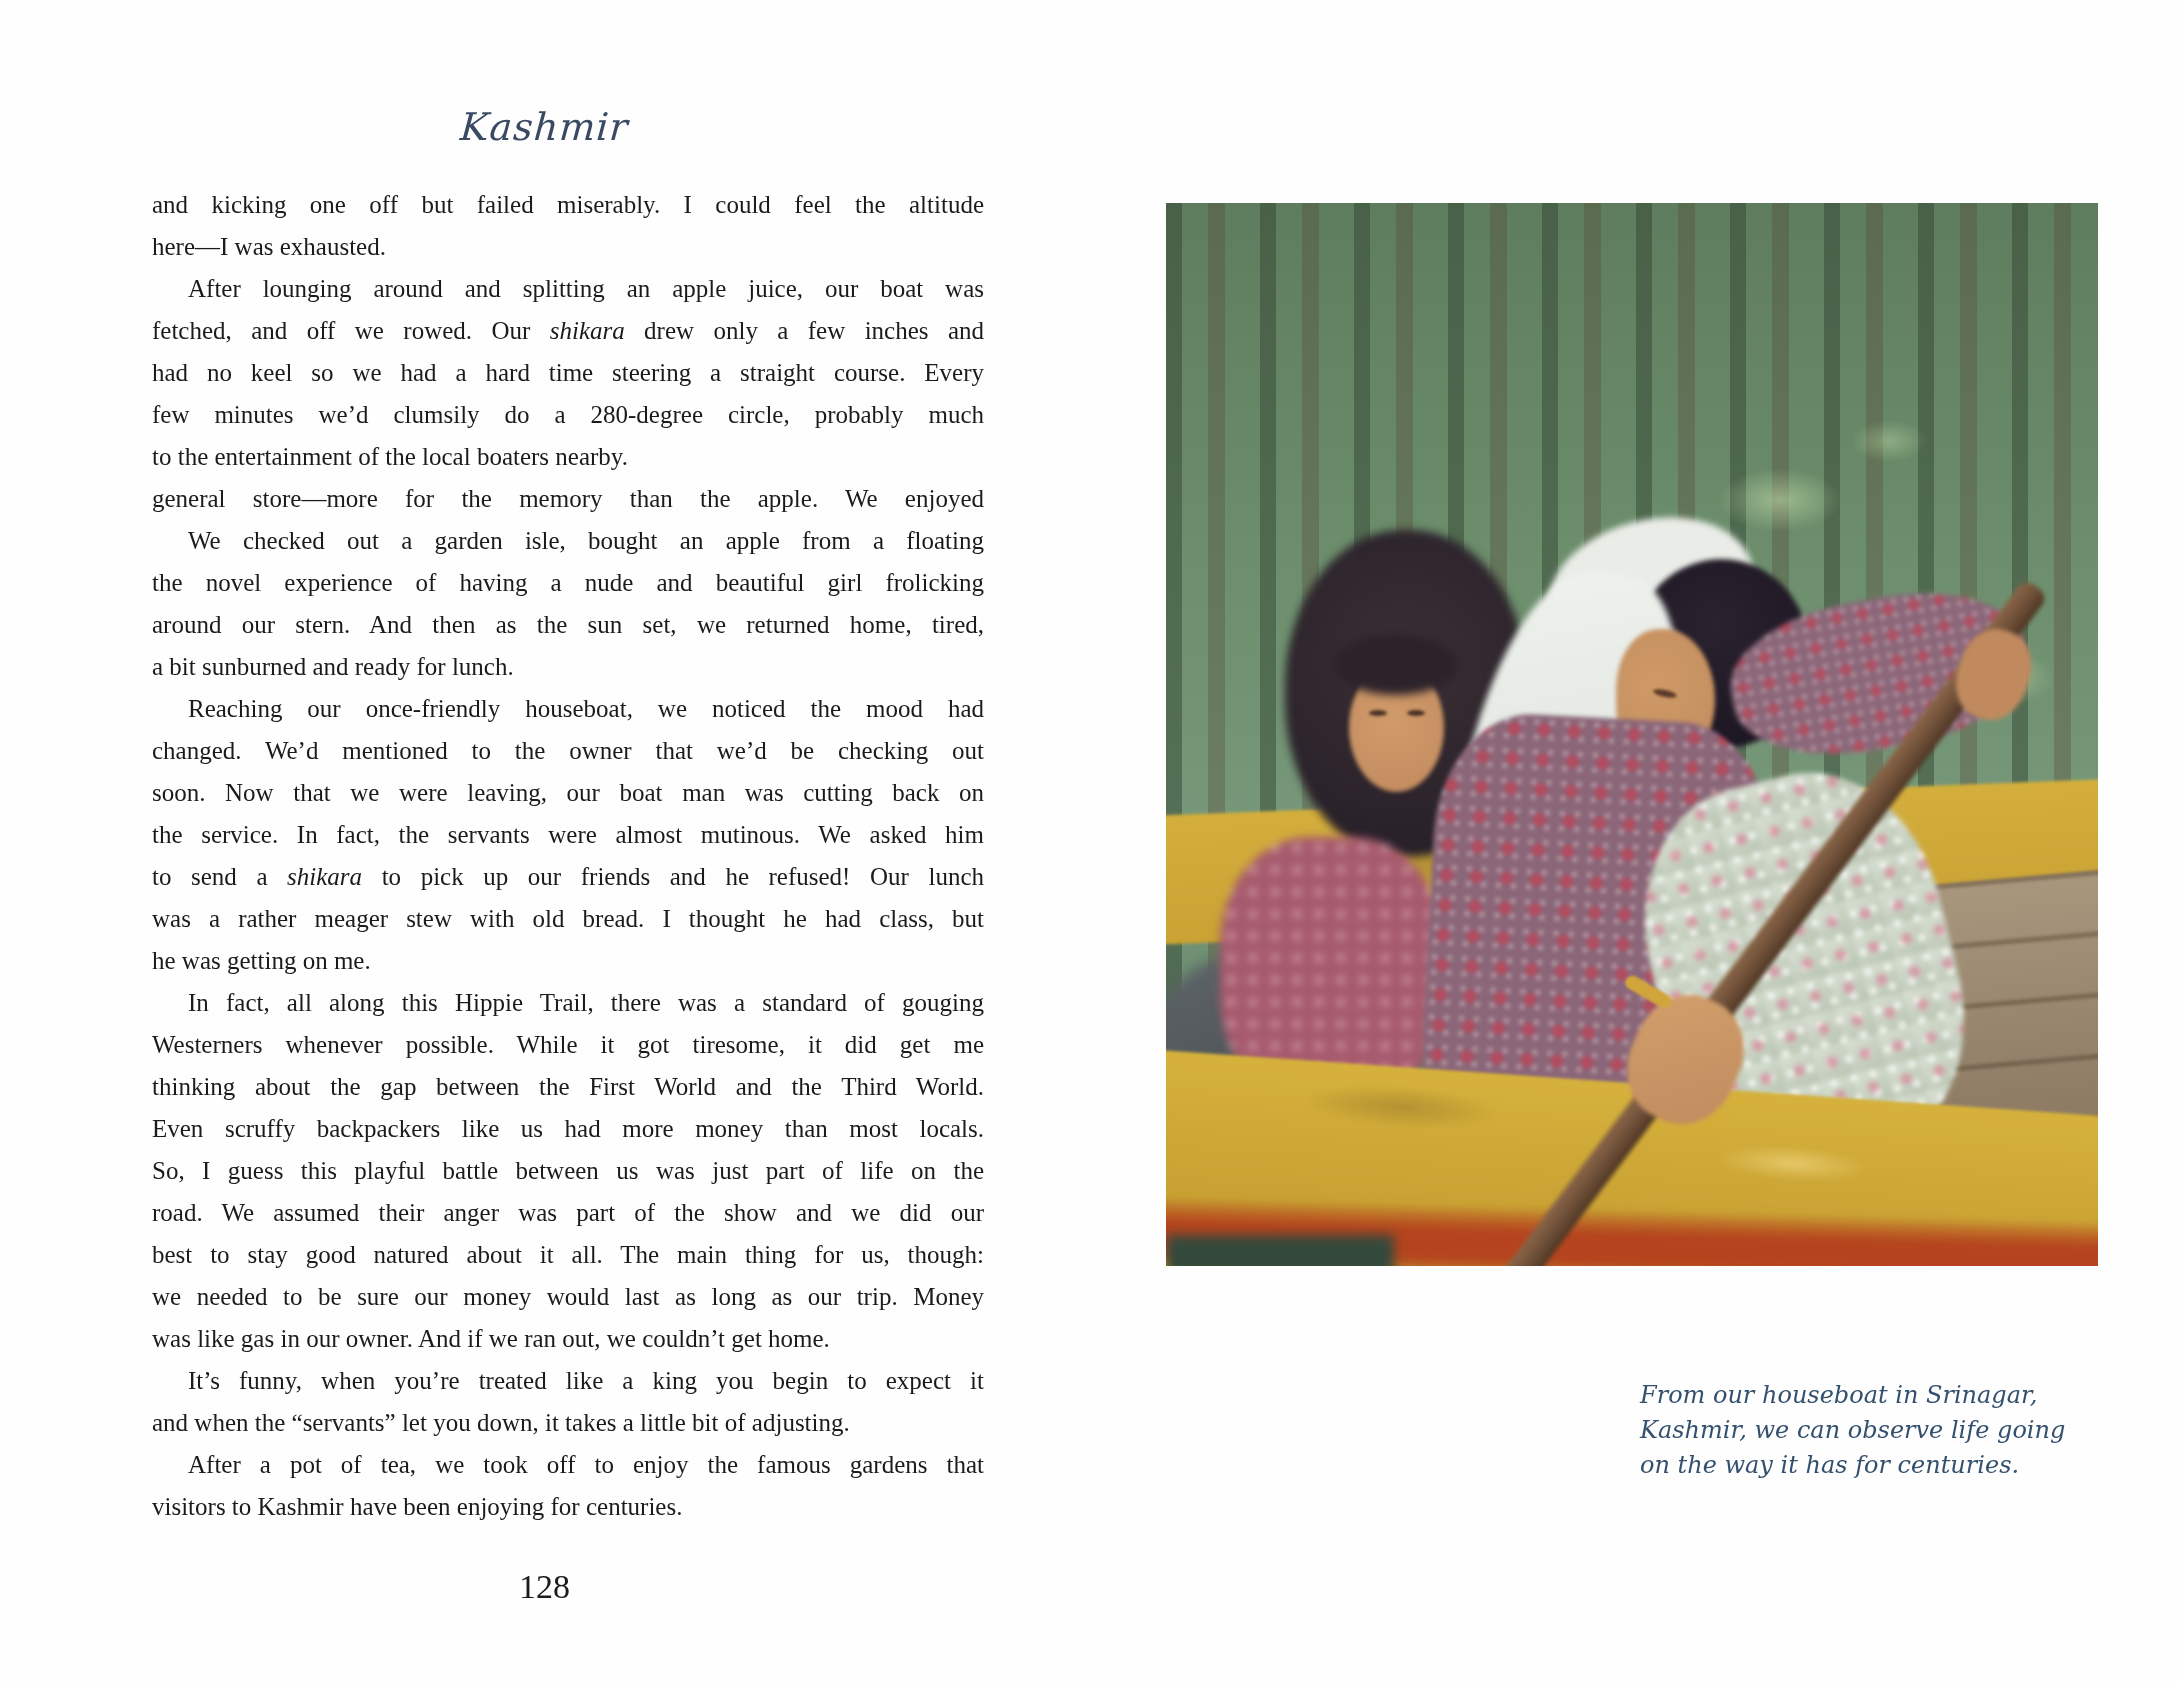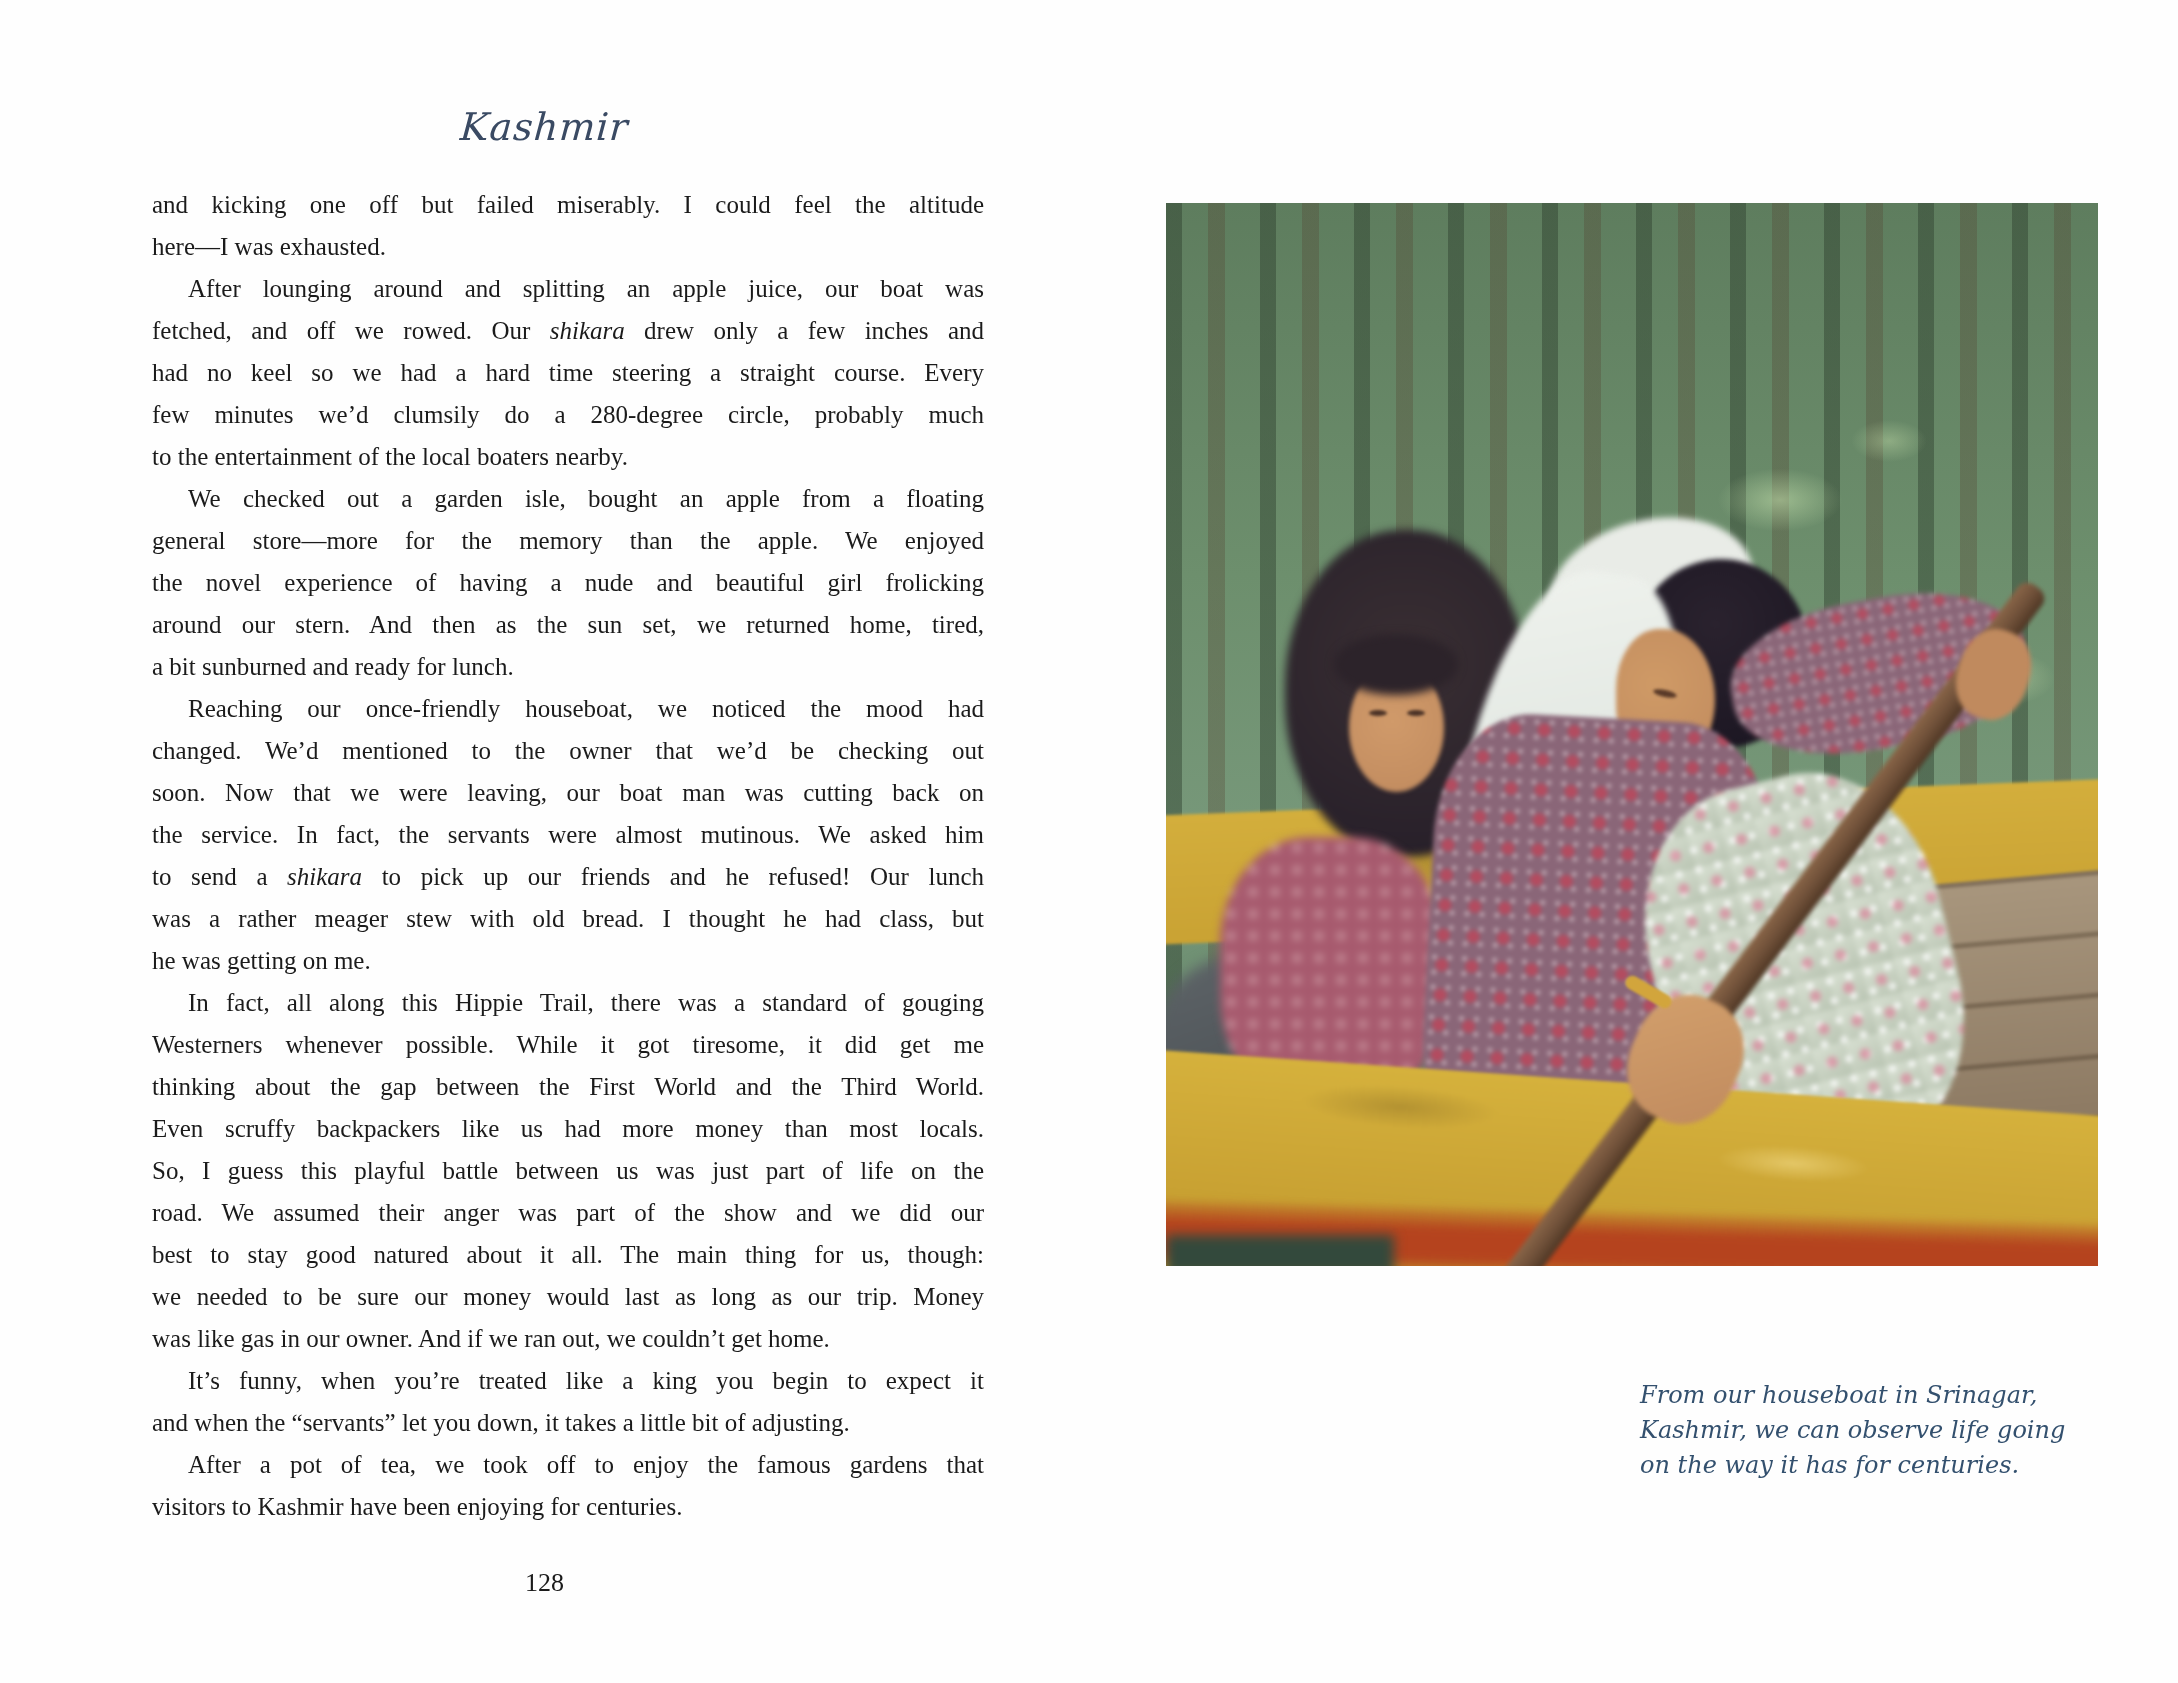--- a/index.html
+++ b/index.html
@@ -9,21 +9,21 @@
   
   .left-page{position:absolute;left:0;top:0;width:1089px;height:1683px;}
   .running-header{position:absolute;left:0;top:103px;width:1089px;text-align:center;
     font-family:"DejaVu Serif",serif;font-style:italic;font-size:38px;line-height:48px;
     color:var(--header-blue,#3a4a63);letter-spacing:1px;transform:skewX(-4deg);}
   .body-text{position:absolute;left:136px;top:184px;width:832px;font-size:25px;line-height:42px;margin-left:16px;}
   .line{text-align:justify;text-align-last:justify;height:42px;white-space:normal;}
   .line.end{text-align-last:left;}
   .line.ind{text-indent:36px;}
   .line em{font-style:italic;}
-  .page-number{position:absolute;left:0;top:1568px;width:1089px;text-align:center;font-size:26px;}
+  .page-number{position:absolute;left:0;top:1568px;width:1089px;text-align:center;font-size:34px;}
 
   
   .photo{position:absolute;left:1166px;top:203px;width:932px;height:1063px;overflow:hidden;background:#6d8f6d;}
   .photo *{position:absolute;}
   .water{left:0;top:0;width:932px;height:1063px;background:
     radial-gradient(ellipse 89px 45px at 614px 297px, rgba(205,232,178,.5), rgba(0,0,0,0) 70%),
     radial-gradient(ellipse 59px 35px at 178px 426px, rgba(195,222,170,.4), rgba(0,0,0,0) 70%),
     radial-gradient(ellipse 74px 40px at 837px 475px, rgba(205,227,175,.45), rgba(0,0,0,0) 70%),
     radial-gradient(ellipse 54px 30px at 723px 238px, rgba(200,225,172,.4), rgba(0,0,0,0) 70%),
     repeating-linear-gradient(90deg, rgba(45,62,45,.45) 0 16px, rgba(0,0,0,0) 16px 42px,
@@ -117,22 +117,22 @@
           <div class="line end"><span>here—I was exhausted.</span></div>
         </div>
         <div>
           <div class="line ind"><span>After lounging around and splitting an apple juice, our boat was</span></div>
           <div class="line"><span>fetched, and off we rowed. Our </span><em>shikara</em><span> drew only a few inches and</span></div>
           <div class="line"><span>had no keel so we had a hard time steering a straight course. Every</span></div>
           <div class="line"><span>few minutes we’d clumsily do a 280-degree circle, probably much</span></div>
           <div class="line end"><span>to the entertainment of the local boaters nearby.</span></div>
         </div>
         <div>
+          <div class="line"><span>general store—more for the memory than the apple. We enjoyed</span></div>
           <div class="line ind"><span>We checked out a garden isle, bought an apple from a floating</span></div>
-          <div class="line"><span>general store—more for the memory than the apple. We enjoyed</span></div>
           <div class="line"><span>the novel experience of having a nude and beautiful girl frolicking</span></div>
           <div class="line"><span>around our stern. And then as the sun set, we returned home, tired,</span></div>
           <div class="line end"><span>a bit sunburned and ready for lunch.</span></div>
         </div>
         <div>
           <div class="line ind"><span>Reaching our once-friendly houseboat, we noticed the mood had</span></div>
           <div class="line"><span>changed. We’d mentioned to the owner that we’d be checking out</span></div>
           <div class="line"><span>soon. Now that we were leaving, our boat man was cutting back on</span></div>
           <div class="line"><span>the service. In fact, the servants were almost mutinous. We asked him</span></div>
           <div class="line"><span>to send a </span><em>shikara</em><span> to pick up our friends and he refused! Our lunch</span></div>

